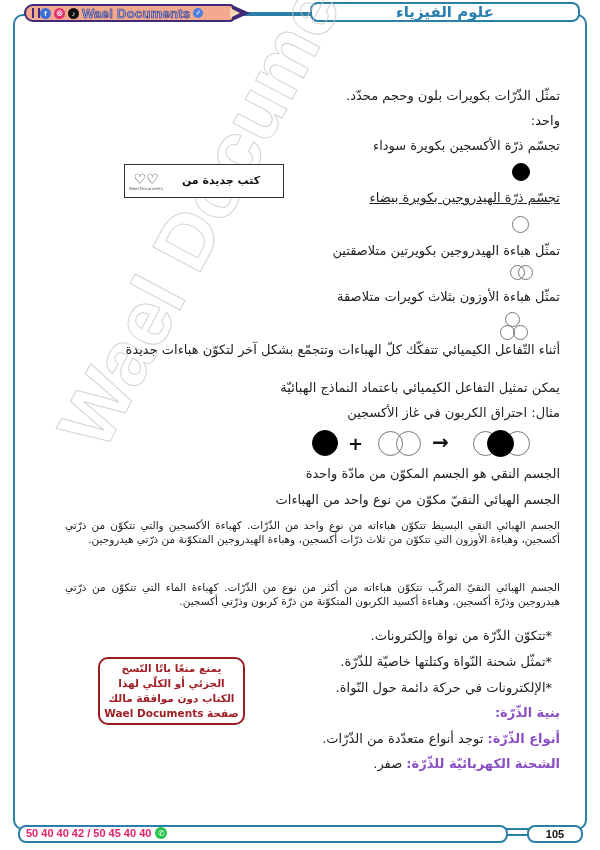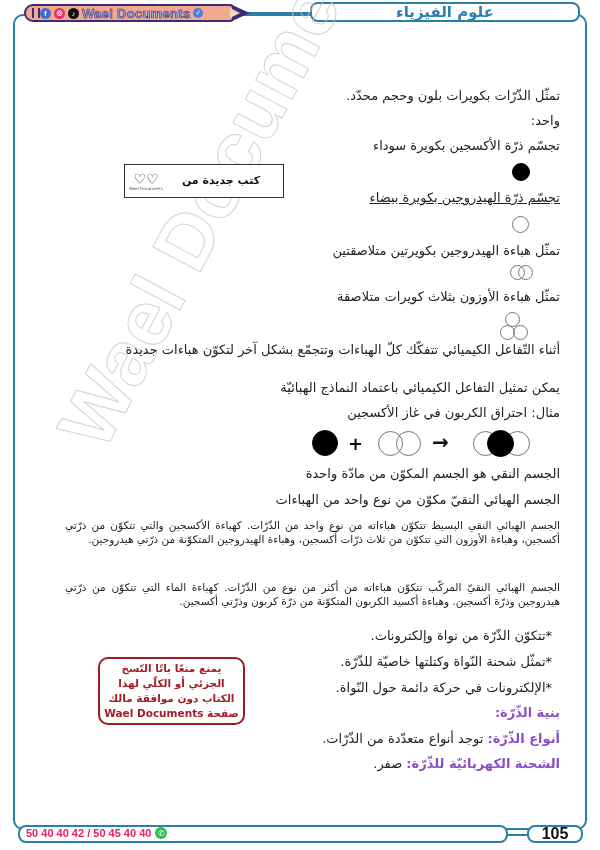--- a/index.html
+++ b/index.html
@@ -69,21 +69,21 @@
   .footer-pill { position: absolute; left: 18px; top: 825px; width: 490px; height: 18px;
     border: 2px solid #2b7fa6; border-radius: 8px; background: #fff;
     display: flex; align-items: flex-start; padding: 0 6px; gap: 4px; }
   .footer-phones { font-size: 11px; font-weight: bold; color: #e0216b; font-family: "Liberation Sans", sans-serif; white-space: nowrap; }
   .wa-icon { width: 12px; height: 12px; border-radius: 50%; background: #25c24a; color: #fff; font-size: 8px;
     display: inline-flex; align-items: center; justify-content: center; }
   .footer-text { font-size: 10px; font-weight: bold; color: #2a7fb0; direction: rtl; white-space: nowrap; }
   .page-pill { position: absolute; left: 527px; top: 825px; width: 56px; height: 18px;
     border: 2px solid #2b7fa6; border-radius: 8px; background: #fff;
     display: flex; align-items: center; justify-content: center; }
-  .page-num { font-size: 16px; font-weight: bold; color: #111; font-family: "Liberation Sans", sans-serif; }
+  .page-num { font-size: 11px; font-weight: bold; color: #111; font-family: "Liberation Sans", sans-serif; }
   .footer-connector { position: absolute; left: 506px; top: 834px; width: 22px; height: 2px; background: #2b7fa6; }
   .header-connector { position: absolute; left: 248px; top: 12px; width: 64px; height: 2px; background: #2b7fa6; }
 
   .plus, .arrow { position: absolute; font-weight: bold; color: #111; }
 </style>
 </head>
 <body>
 
 <div class="frame"></div>
 

